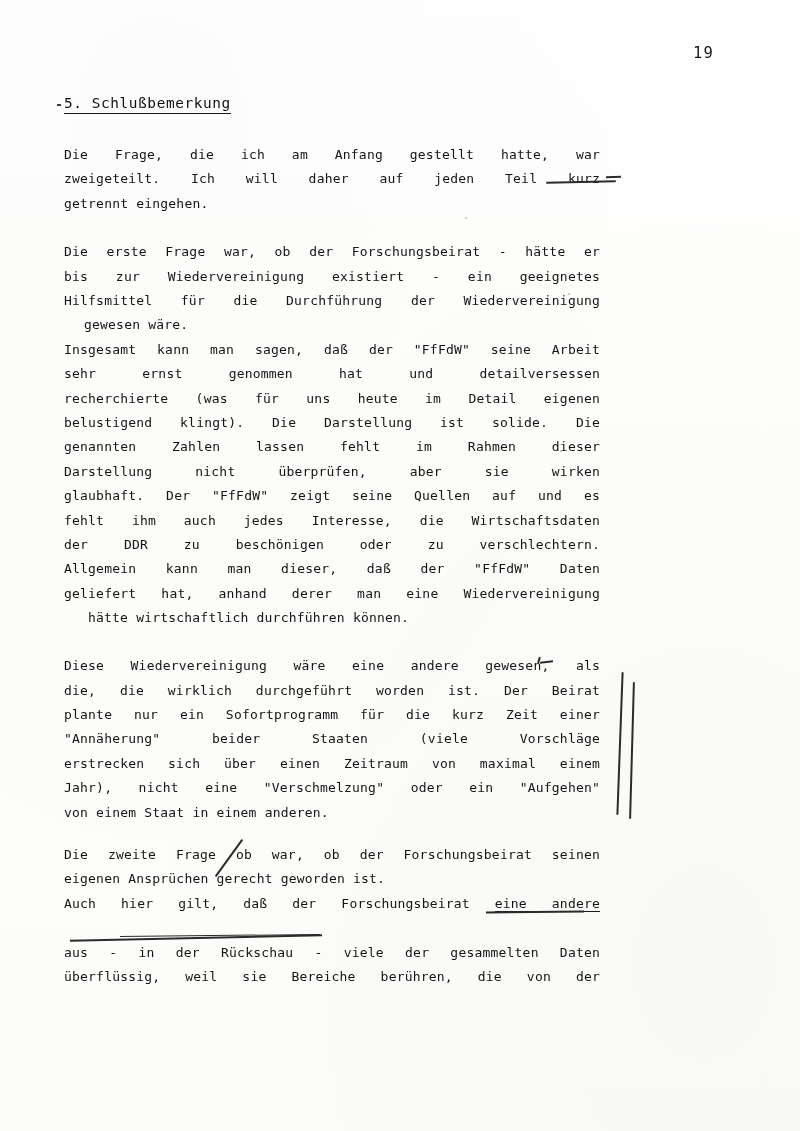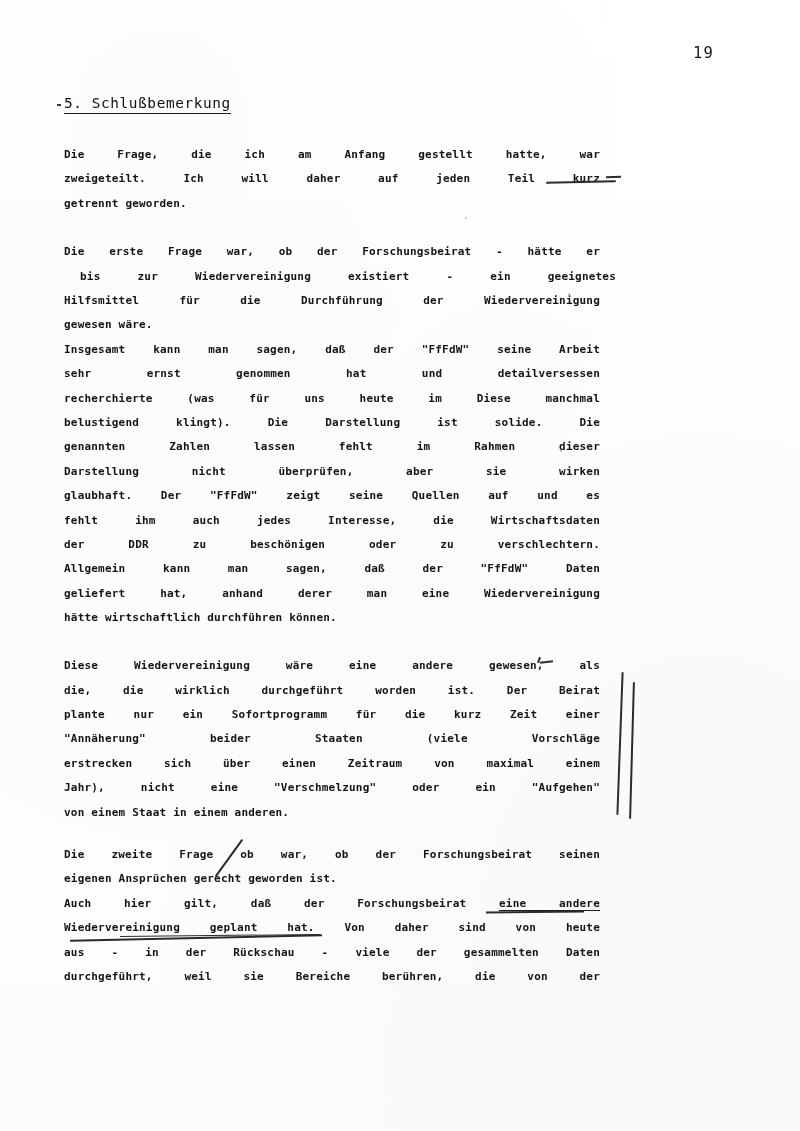--- a/index.html
+++ b/index.html
@@ -56,26 +56,25 @@
     width: 4px;
     height: 2px;
     background: #3a3a3a;
   }
 
   
   .line {
     position: absolute;
     left: 64px;
     width: 536px;
-    font-size: 11px;
+    font-size: 13px;
     line-height: 17px;
     color: #141414;
     white-space: pre;
     letter-spacing: 0.2px;
-    font-weight: bold;
   }
   .line.justify {
     white-space: normal;
     text-align: justify;
     text-align-last: justify;
   }
   .line.left {
     text-align: left;
     text-align-last: left;
   }
@@ -192,60 +191,59 @@
 
   <div class="heading-tick"></div>
   <div class="heading">5. Schlußbemerkung</div>
 
   <div class="line justify" style="top:146px;">Die Frage, die ich am Anfang gestellt hatte, war</div>
 
   <div class="line justify" style="top:170px;">
     <span>zweigeteilt. Ich will daher auf jeden Teil </span><span>kurz</span>
   </div>
 
-  <div class="line left" style="top:195px;">getrennt geworden.</div>
+  <div class="line left" style="top:195px;">getrennt eingehen.</div>
 
   <div class="line justify" style="top:243px;">Die erste Frage war, ob der Forschungsbeirat - hätte er</div>
-  <div class="line justify" style="top:268px;margin-left:16px;">bis zur Wiedervereinigung existiert - ein geeignetes</div>
+  <div class="line justify" style="top:268px;">bis zur Wiedervereinigung existiert - ein geeignetes</div>
   <div class="line justify" style="top:292px;">Hilfsmittel für die Durchführung der Wiedervereinigung</div>
-  <div class="line left" style="top:316px;">gewesen wäre.</div>
+  <div class="line left" style="top:316px;margin-left:20px;">gewesen wäre.</div>
   <div class="line justify" style="top:341px;">Insgesamt kann man sagen, daß der "FfFdW" seine Arbeit</div>
   <div class="line justify" style="top:365px;">sehr ernst genommen hat und detailversessen</div>
-  <div class="line justify" style="top:390px;">recherchierte (was für uns heute im Diese manchmal</div>
+  <div class="line justify" style="top:390px;">recherchierte (was für uns heute im Detail eigenen</div>
   <div class="line justify" style="top:414px;">belustigend klingt). Die Darstellung ist solide. Die</div>
   <div class="line justify" style="top:438px;">genannten Zahlen lassen fehlt im Rahmen dieser</div>
   <div class="line justify" style="top:463px;">Darstellung nicht überprüfen, aber sie wirken</div>
   <div class="line justify" style="top:487px;">glaubhaft. Der "FfFdW" zeigt seine Quellen auf und es</div>
   <div class="line justify" style="top:512px;">fehlt ihm auch jedes Interesse, die Wirtschaftsdaten</div>
   <div class="line justify" style="top:536px;">der DDR zu beschönigen oder zu verschlechtern.</div>
-  <div class="line justify" style="top:560px;">Allgemein kann man sagen, daß der "FfFdW" Daten</div>
+  <div class="line justify" style="top:560px;">Allgemein kann man dieser, daß der "FfFdW" Daten</div>
   <div class="line justify" style="top:585px;">geliefert hat, anhand derer man eine Wiedervereinigung</div>
-  <div class="line left" style="top:609px;">hätte wirtschaftlich durchführen können.</div>
+  <div class="line left" style="top:609px;margin-left:24px;">hätte wirtschaftlich durchführen können.</div>
 
   <div class="line justify" style="top:657px;">Diese Wiedervereinigung wäre eine andere gewesen, als</div>
   <div class="line justify" style="top:682px;">die, die wirklich durchgeführt worden ist. Der Beirat</div>
   <div class="line justify" style="top:706px;">plante nur ein Sofortprogramm für die kurz Zeit einer</div>
   <div class="line justify" style="top:730px;">"Annäherung" beider Staaten (viele Vorschläge</div>
   <div class="line justify" style="top:755px;">erstrecken sich über einen Zeitraum von maximal einem</div>
   <div class="line justify" style="top:779px;">Jahr), nicht eine "Verschmelzung" oder ein "Aufgehen"</div>
   <div class="line left" style="top:804px;">von einem Staat in einem anderen.</div>
 
   <div class="line justify" style="top:846px;">
     <span>Die zweite Frage </span><span>ob</span><span> war, ob der Forschungsbeirat seinen</span>
   </div>
 
   <div class="line left" style="top:870px;">eigenen Ansprüchen gerecht geworden ist.</div>
 
   <div class="line justify" style="top:895px;">
     <span>Auch hier gilt, daß der Forschungsbeirat </span><span class="u-typed">eine andere</span>
   </div>
 
-  <div class="line justify" style="top:919px;">Wiedervereinigung geplant hat. Von daher sind von heute</div>
   <div class="line justify" style="top:944px;">aus - in der Rückschau - viele der gesammelten Daten</div>
-  <div class="line justify" style="top:968px;">durchgeführt, weil sie Bereiche berühren, die von der</div>
+  <div class="line justify" style="top:968px;">überflüssig, weil sie Bereiche berühren, die von der</div>
 
   <div class="pen" id="strike-kurz"></div>
   <div class="pen" id="strike-kurz-tail"></div>
   <div class="pen" id="strike-ob"></div>
   <div class="pen" id="caret-gewesen"></div>
   <div class="pen" id="caret-gewesen-2"></div>
   <div class="pen" id="margin-bar-1"></div>
   <div class="pen" id="margin-bar-2"></div>
   <div class="pen" id="hand-ul-eineandere"></div>
   <div class="pen" id="hand-ul-geplant"></div>

